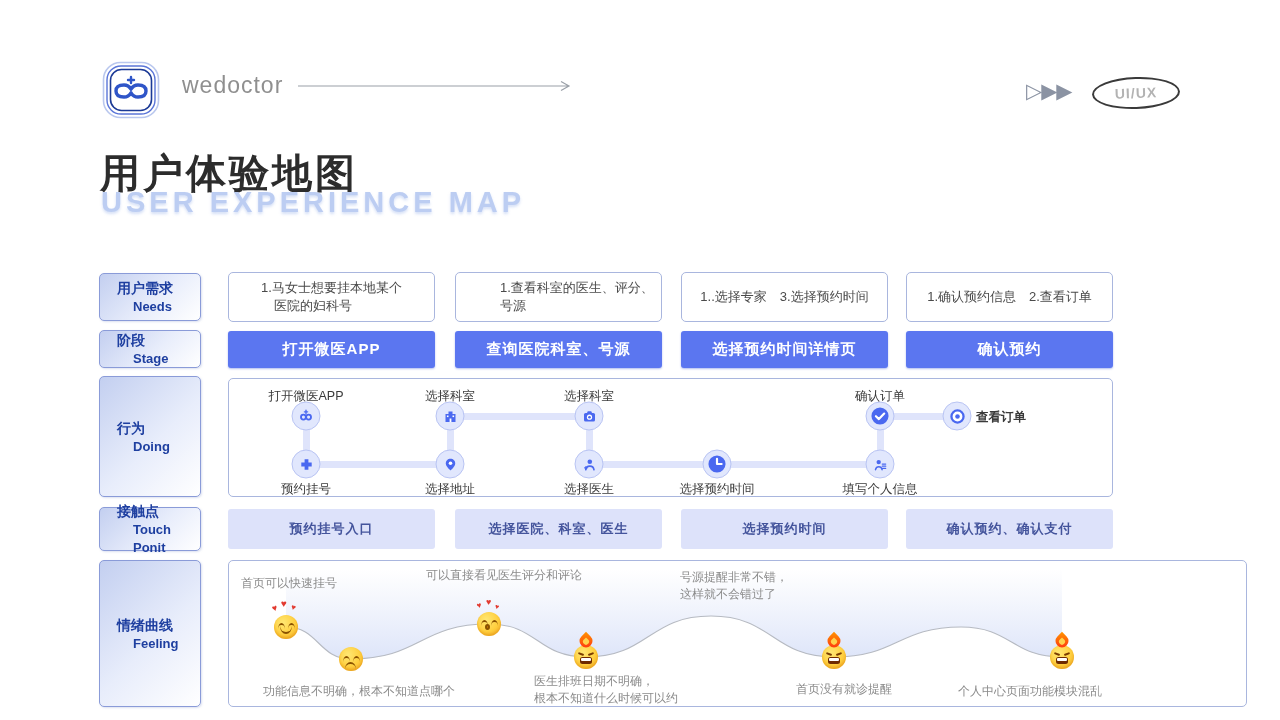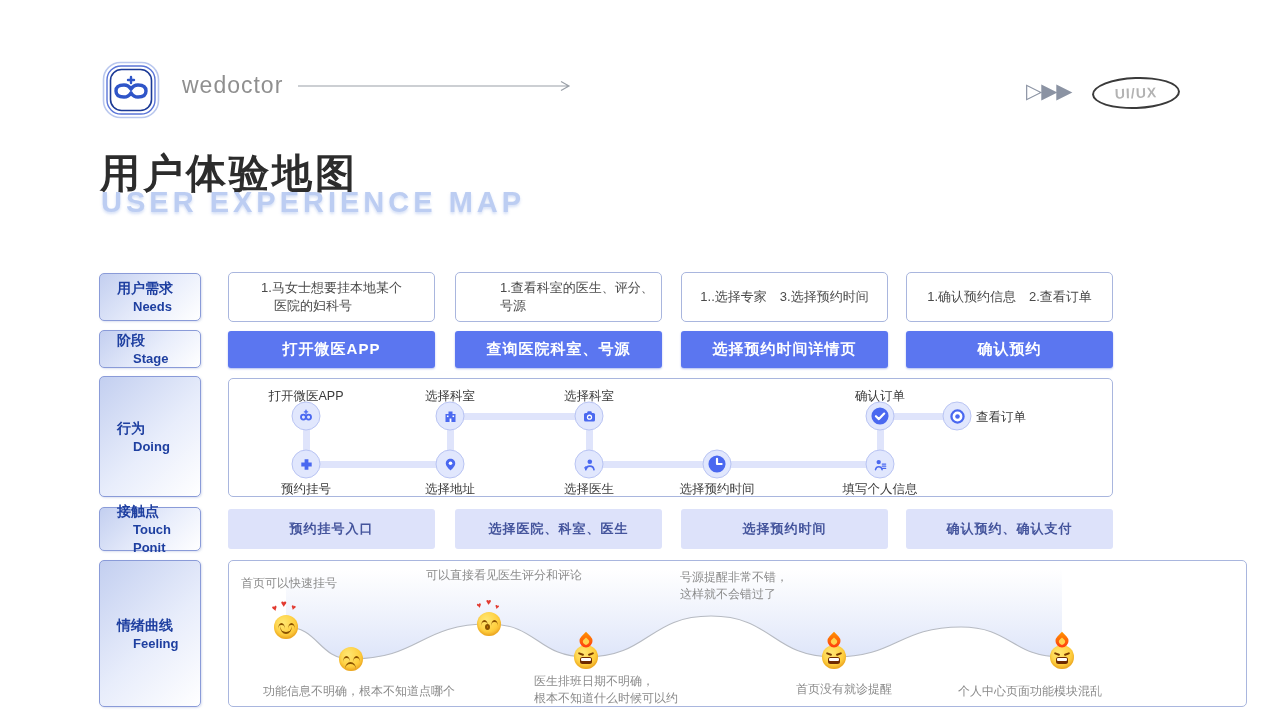--- a/index.html
+++ b/index.html
@@ -39,21 +39,21 @@
              display:flex;align-items:center;justify-content:center;}
   .touch-box span{font-size:13px;font-weight:600;color:#44549c;letter-spacing:1px;}
 
   
   .panel{position:absolute;border:1px solid #a9b6de;border-radius:5px;background:#fff;box-sizing:border-box;}
   #doing-panel{left:228px;top:378px;width:885px;height:119px;}
   .conn{position:absolute;background:#dfe4fb;border-radius:4px;}
   .node{position:absolute;width:27px;height:27px;border-radius:50%;background:#e1e7fd;border:1px solid #b9c4f3;
         display:flex;align-items:center;justify-content:center;transform:translate(-50%,-50%);z-index:2;}
   .step-label{position:absolute;width:140px;text-align:center;font-size:12.5px;color:#3a3a3a;transform:translateX(-50%);z-index:2;}
-  .step-label.side{transform:none;text-align:left;width:auto;}
+  .step-label.side{transform:none;text-align:left;width:auto;font-weight:bold;}
 
   
   #feel-panel{left:228px;top:560px;width:1019px;height:147px;}
   .note{position:absolute;font-size:12px;color:#8b8b8b;line-height:17px;white-space:pre-line;z-index:3;}
 
   
   .emotion{position:absolute;width:0;height:0;z-index:2;}
   .face{position:absolute;width:24px;height:24px;border-radius:50%;transform:translate(-50%,-50%);
         background:radial-gradient(circle at 38% 32%,#ffe773,#ffcf3e 55%,#f2ab2e);
         box-shadow:inset 0 -2px 3px rgba(215,130,0,.45);}

